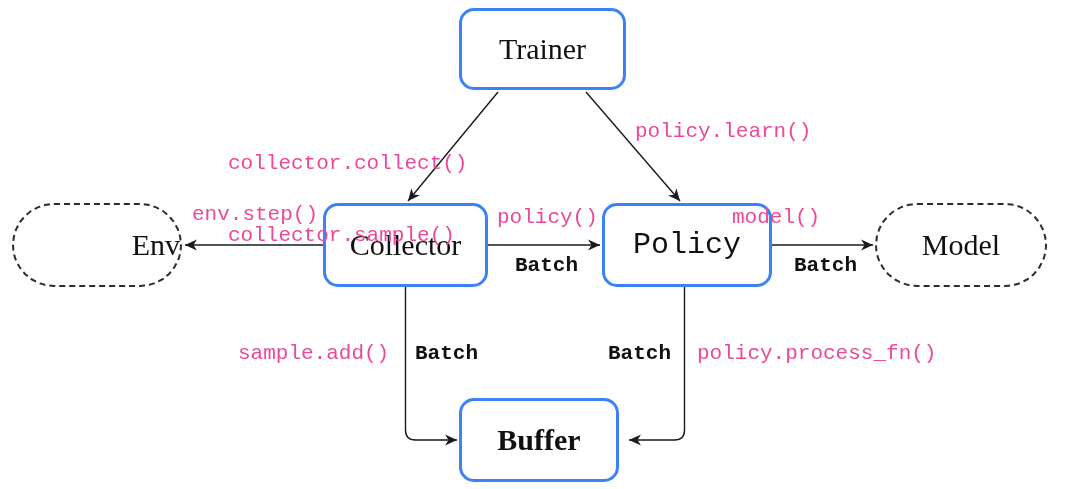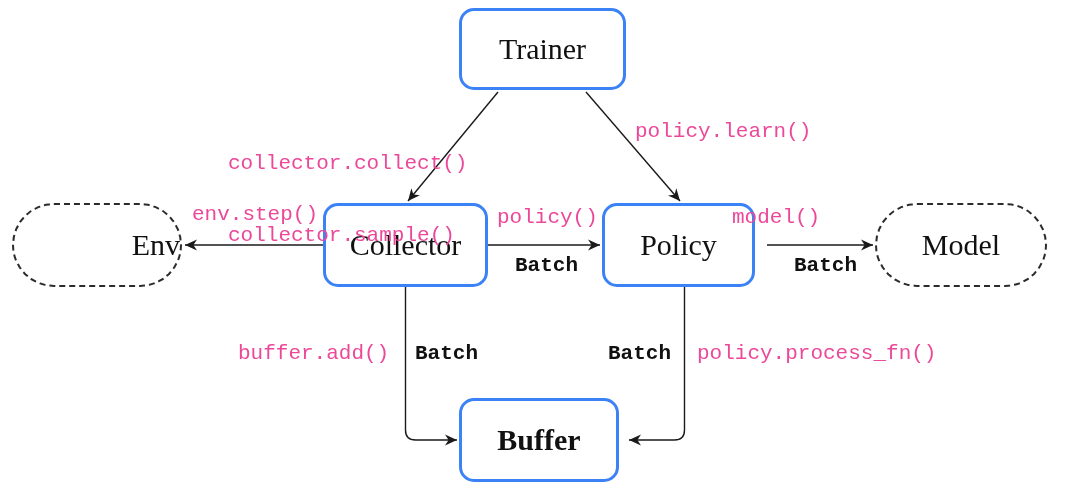--- a/index.html
+++ b/index.html
@@ -32,21 +32,21 @@
     position:absolute;
     font-family:"Liberation Mono", monospace;
     font-size:21px;line-height:24px;
     font-weight:bold;color:#111111;white-space:pre;
   }
 
   
   #node-trainer  {left:459px;top:8px;  width:167px;height:82px;}
   #node-env      {left:12px; top:203px;width:170px;height:84px;justify-content:flex-end;}
   #node-collector{left:323px;top:203px;width:165px;height:84px;}
-  #node-policy   {left:602px;top:203px;width:153px;height:84px;}
+  #node-policy   {left:602px;top:203px;width:170px;height:84px;font-family:Liberation Mono, monospace;}
   #node-model    {left:875px;top:203px;width:172px;height:84px;}
   #node-buffer   {left:459px;top:398px;width:160px;height:84px;font-weight:bold;}
 
   
   #lbl-t2c      {left:221px;top:104px;margin-left:7px;}
   #lbl-t2p      {left:635px;top:120px;}
   #lbl-c2e      {left:192px;top:203px;text-align:right;}
   #lbl-c2p      {left:497px;top:206px;}
   #lbl-c2p-b    {left:515px;top:254px;}
   #lbl-p2m      {left:732px;top:206px;text-align:right;}
@@ -98,18 +98,18 @@
   <div class="call" id="lbl-t2c">
     <div>collector.collect()</div>
     <div>collector.sample()</div>
   </div>
   <div class="call" id="lbl-t2p">policy.learn()</div>
   <div class="call" id="lbl-c2e">env.step()</div>
   <div class="call" id="lbl-c2p">policy()</div>
   <div class="payload" id="lbl-c2p-b">Batch</div>
   <div class="call" id="lbl-p2m">model()</div>
   <div class="payload" id="lbl-p2m-b">Batch</div>
-  <div class="call" id="lbl-c2b">buffer.add()</div>
+  <div class="call" id="lbl-c2b">sample.add()</div>
   <div class="payload" id="lbl-c2b-b">Batch</div>
   <div class="payload" id="lbl-p2b-b">Batch</div>
   <div class="call" id="lbl-p2b">policy.process_fn()</div>
 
 </div>
 
 </body></html>

